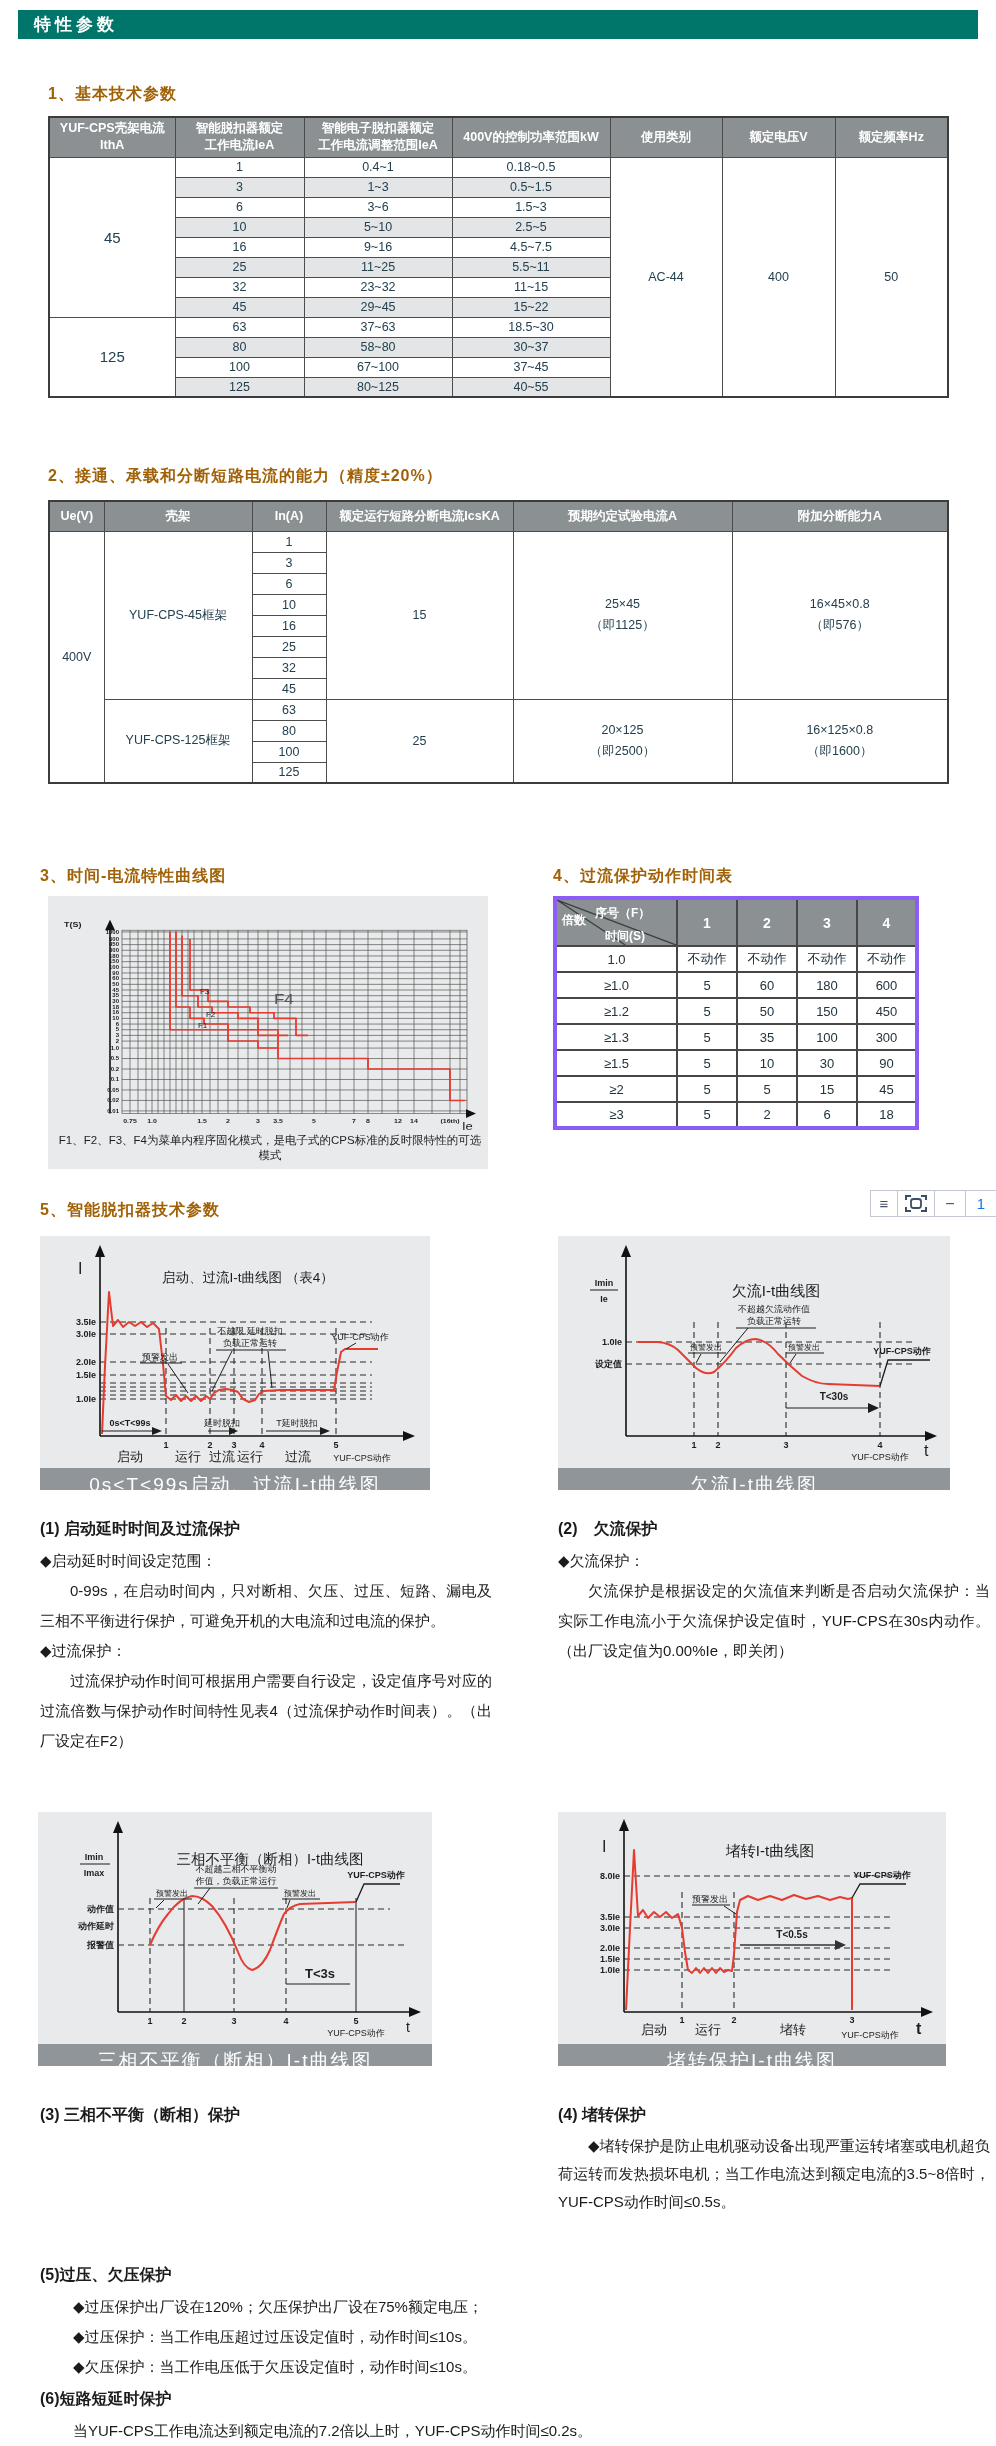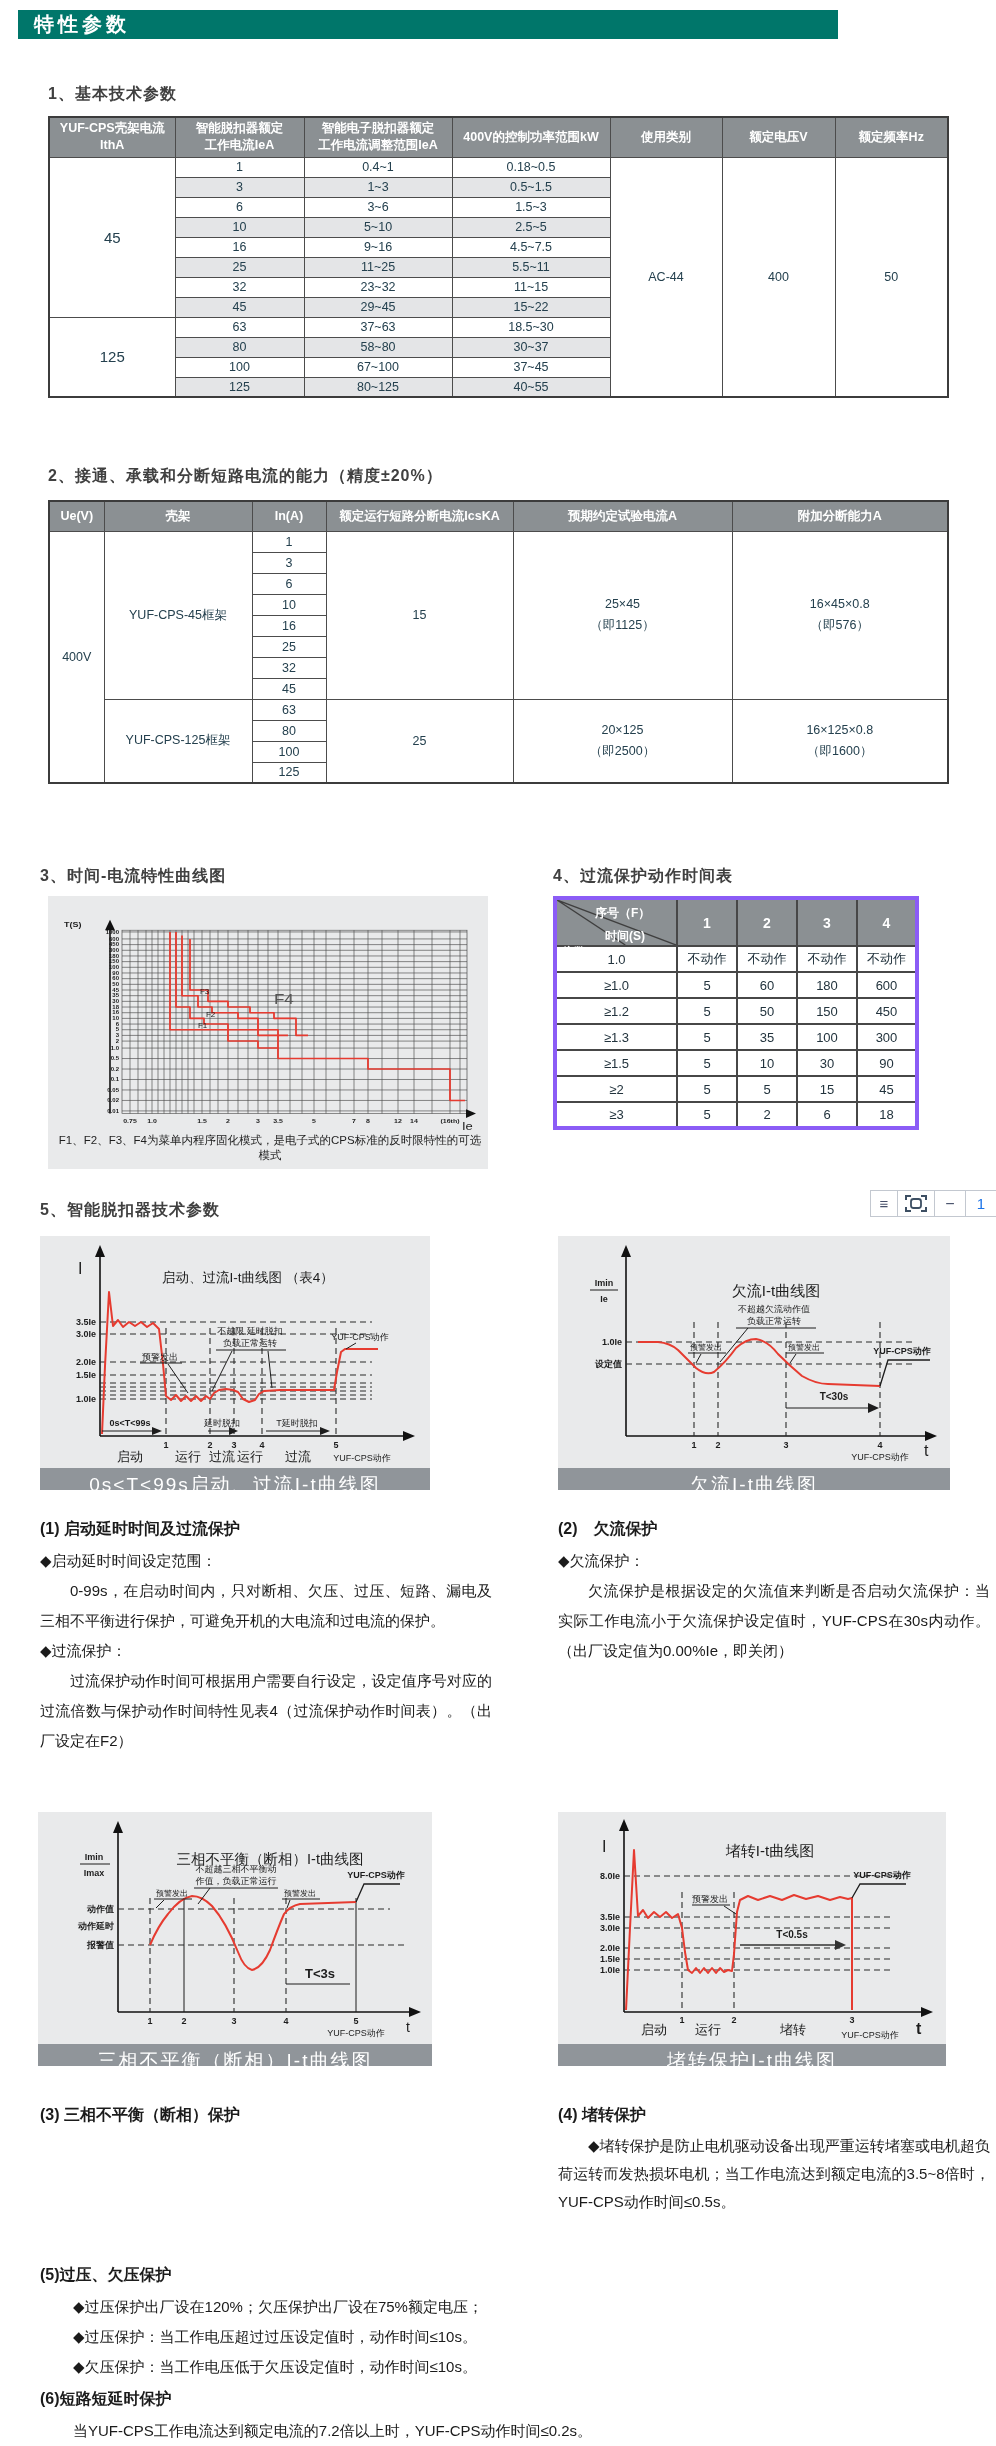--- a/index.html
+++ b/index.html
@@ -1,22 +1,22 @@
 <!DOCTYPE html>
 <html><head>
 <meta charset="utf-8">
 <style>
   html,body{margin:0;padding:0}
   body{width:996px;height:2446px;position:relative;background:#fff;
        font-family:"Liberation Sans","DejaVu Sans",sans-serif;color:#222}
   .abs{position:absolute}
-  .banner{left:18px;top:10px;width:820px;height:29px;background:#00766a;color:#fff;
-          font-size:20px;font-weight:bold;letter-spacing:4px;line-height:29px;
+  .banner{left:18px;top:10px;width:960px;height:29px;background:#00766a;color:#fff;
+          font-size:17px;font-weight:bold;letter-spacing:4px;line-height:29px;
           padding-left:16px;box-sizing:border-box}
-  .hsec{font-size:16px;font-weight:bold;color:#404040;letter-spacing:1px}
+  .hsec{font-size:16px;font-weight:bold;color:#a16207;letter-spacing:1px}
   
   table.tbl{border-collapse:collapse;table-layout:fixed;text-align:center;
             font-size:12.5px;color:#24404e;border:2px solid #3c3c3c}
   .tbl th{background:#8b9093;color:#fff;font-weight:bold;border:1px solid #4c4c4c;
           white-space:pre-line;line-height:1.35;padding:2px;font-size:12.5px}
   .tbl td{border:1px solid #4c4c4c;padding:0 2px}
   .t1 thead tr{height:40px}
   .t1 tbody tr{height:20px}
   .t2 thead tr{height:30px}
   .t2 tbody tr{height:21px}
@@ -312,21 +312,21 @@
       <col style="width:60px">
       <col style="width:60px">
     </colgroup>
   <thead>
       <tr>
     <th class="diag">
       <svg viewBox="0 0 122 48" preserveAspectRatio="none">
             <path d="M0 0L70 48M0 0L122 48" stroke="#3f3f3f" stroke-width="1.4" fill="none"></path>
           </svg>
       <span style="left:38px;top:5px">序号（F）</span>
-      <span style="left:5px;top:44px">倍数</span>
+      <span style="left:5px;top:12px">倍数</span>
       <span style="left:48px;top:28px">时间(S)</span>
     </th>
     <th>1</th>
     <th>2</th>
     <th>3</th>
     <th>4</th>
   </tr>
     </thead>
   <tbody>
     <tr>

